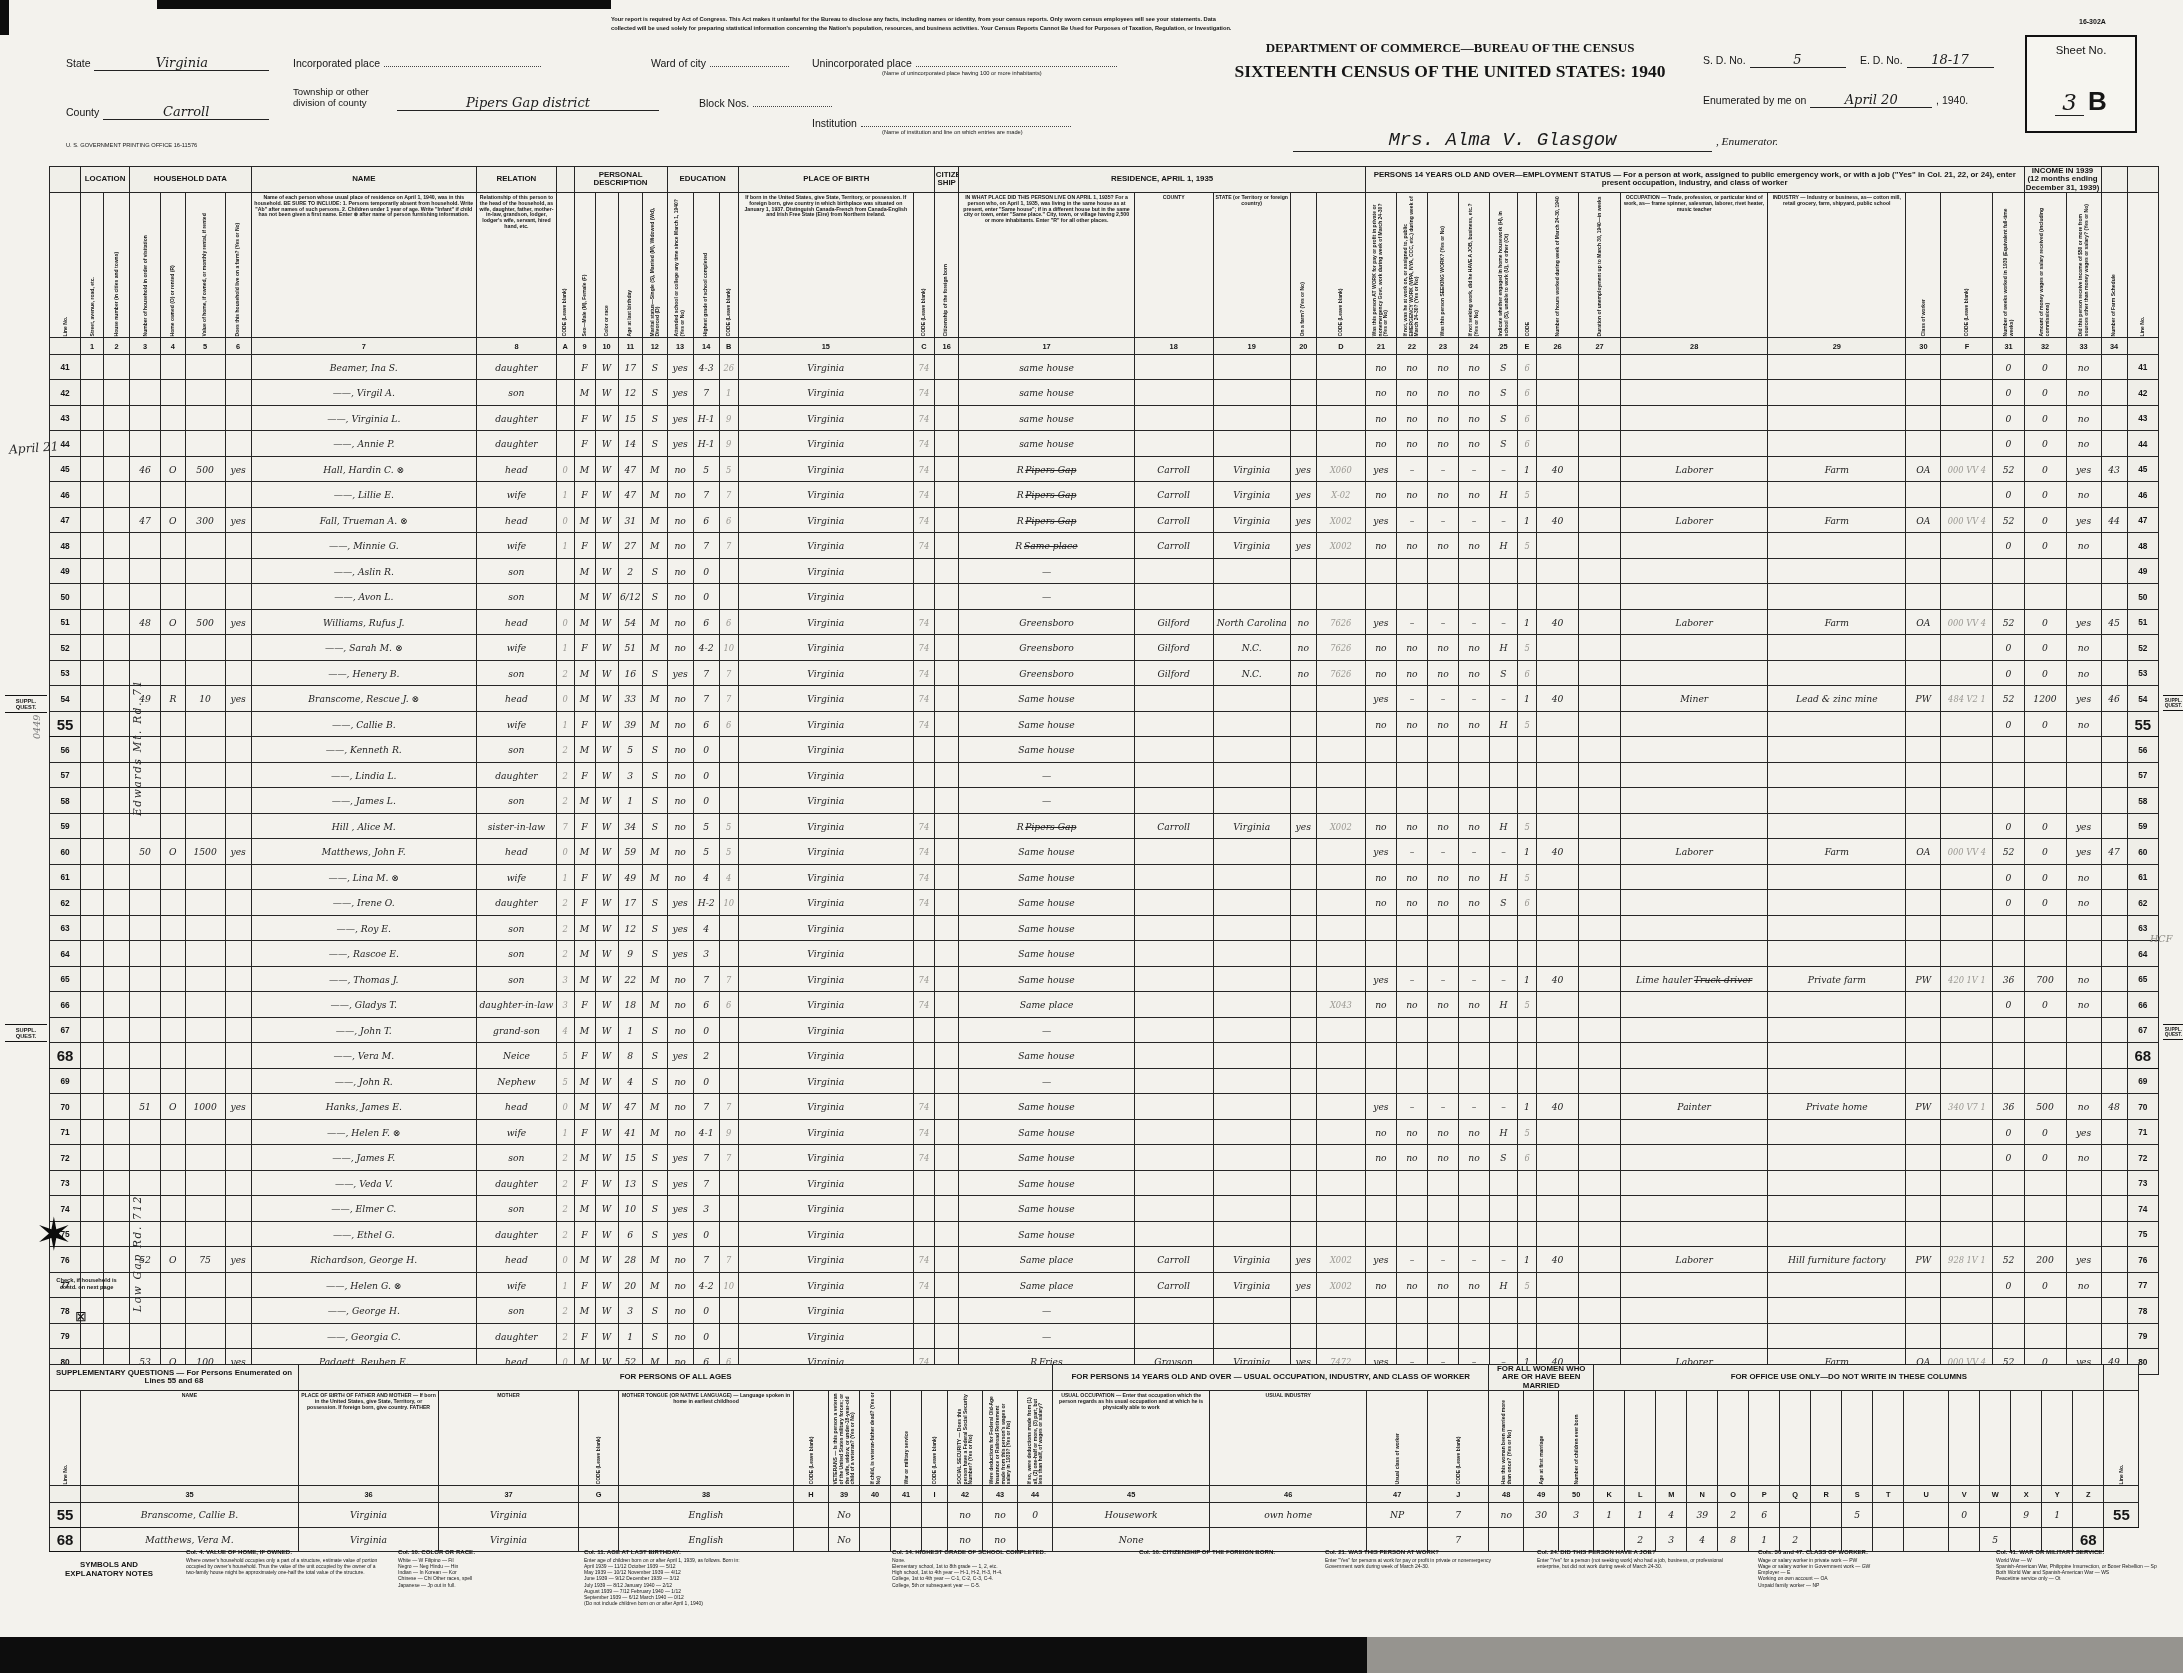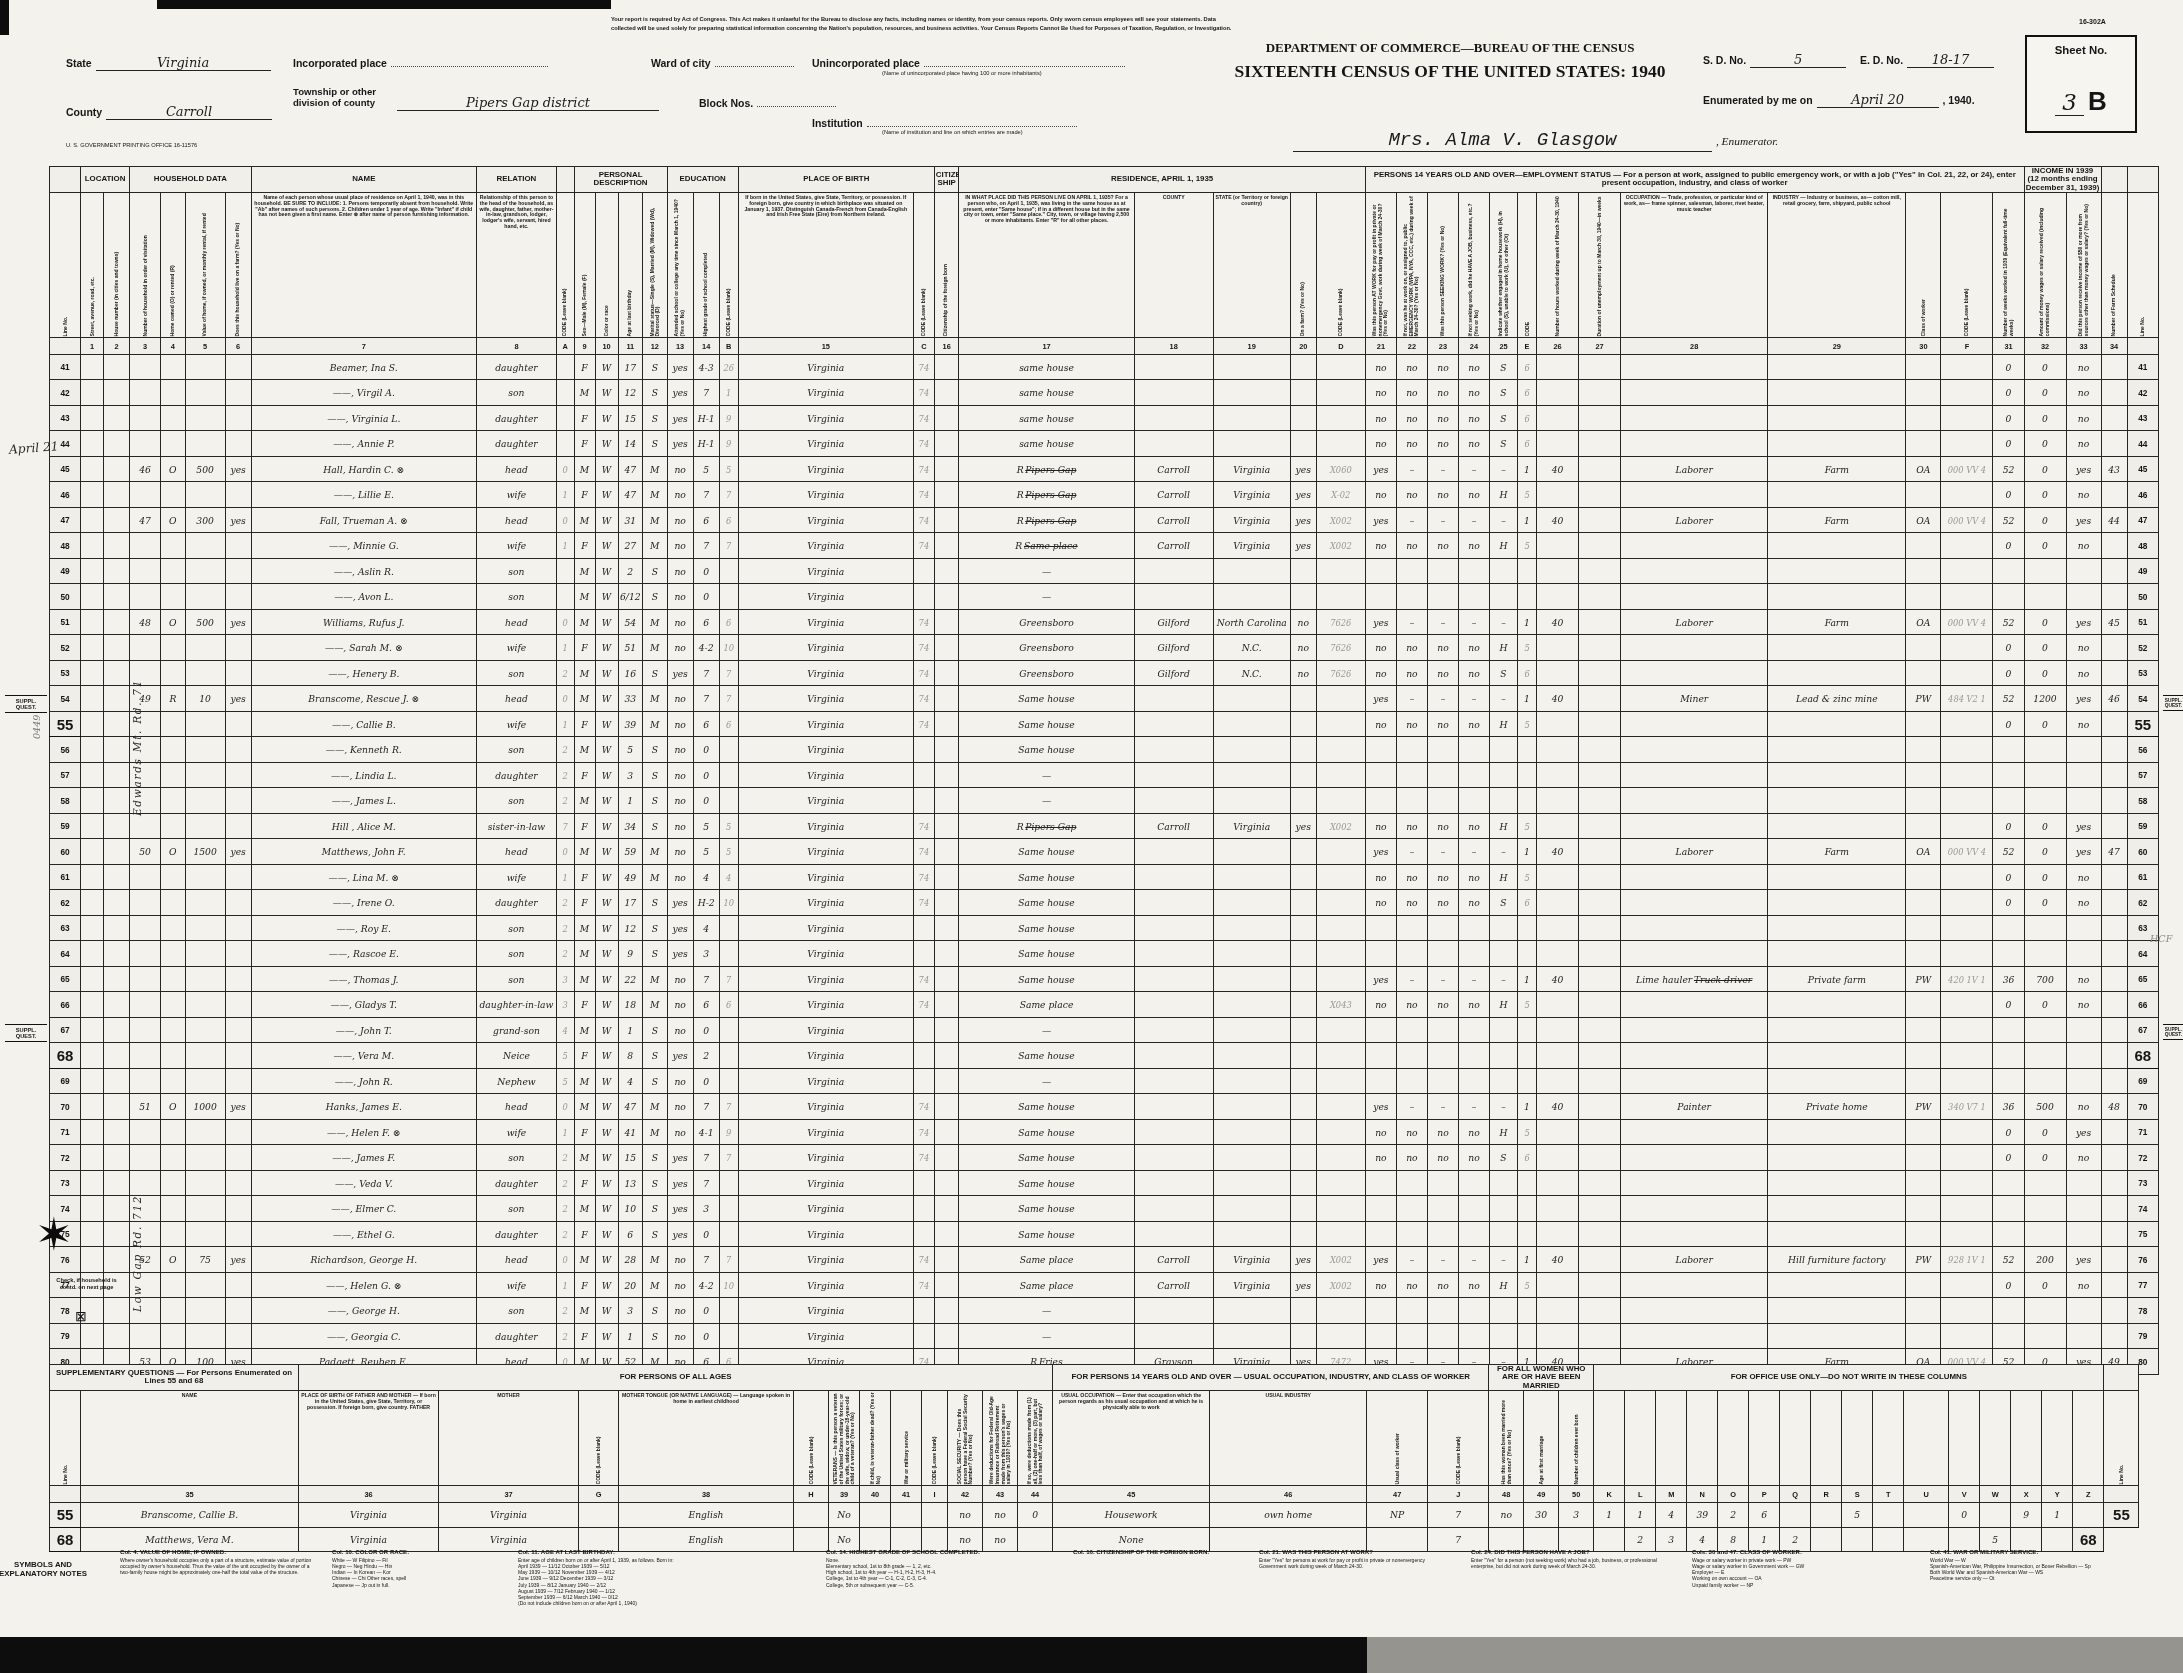--- a/index.html
+++ b/index.html
@@ -1,20 +1,20 @@
 <!DOCTYPE html>
 <html style="font-size:14px"><head>
 <meta charset="utf-8">
 <style>
   html,body{margin:0;padding:0;background:#555;}
   #paper{position:relative;width:2184px;height:1673px;background:#f3f2ed;overflow:hidden;
          font-family:"Liberation Sans",sans-serif;color:#151515;}
   .abs{position:absolute;}
   .blackbar{background:#0d0d0d;}
-  .lbl{font-size:10.5px;font-weight:bold;white-space:nowrap;}
+  .lbl{font-size:10.5px;font-weight:normal;white-space:nowrap;}
   .small{font-size:7px;}
   .tiny{font-size:5.7px;}
   .hw{font-family:"DejaVu Serif",serif;font-style:italic;font-size:13px;color:#1b1b1b;white-space:nowrap;}
   .fill{display:inline-block;border-bottom:1.2px solid #222;min-width:105px;text-align:center;}
   .dots{display:inline-block;border-bottom:1.2px dotted #444;min-width:122px;}
   
   table{border-collapse:collapse;table-layout:fixed;background:transparent;}
   th,td{border:0.9px solid #262626;overflow:hidden;padding:0 0.9px;}
   th.grp{font-size:7.9px;font-weight:bold;text-align:center;line-height:1.05;background:#f0efe9;}
   #maintable .descrow th{height:141px;}
@@ -26,21 +26,21 @@
   #maintable td{height:24.5px;}
   #supptable td{height:23.6px;}
   td.ln{font-size:8.3px;font-weight:bold;text-align:center;background:#efeee8;font-style:normal;}
   td.ln.hl{font-size:15px;font-weight:900;border-top:1.7px solid #111;border-bottom:1.7px solid #111;}
   td.cell{text-align:center;vertical-align:middle;line-height:8.7px;}
   td.cell span{font-family:"DejaVu Serif",serif;font-style:italic;font-size:9.2px;color:#222;}
   td.cell span.pencil{color:#9a9892;font-size:8.3px;}
   td.cell span.strike{text-decoration:line-through;}
   td.cell span + span{margin-left:1.7px;}
   
-  #legend{display:flex;gap:20px;align-items:flex-start;justify-content:flex-end;}
+  #legend{display:flex;gap:20px;align-items:flex-start;}
   .legblock{flex:0 0 auto;}
   .legblock .t{font-size:6.1px;font-weight:bold;margin-bottom:1.7px;}
   .legblock .b{font-size:5px;line-height:1.25;white-space:pre-line;}
   .rot{transform:rotate(-90deg);transform-origin:left top;white-space:nowrap;}
   .marg{font-family:"DejaVu Serif",serif;font-style:italic;color:#2a2a2a;}
   .suppq{font-size:5.7px;font-weight:bold;text-align:center;line-height:1.1;border-top:1.3px solid #111;border-bottom:1.3px solid #111;padding:1.7px 0.9px;background:#f3f2ed;white-space:pre-line;}
 </style>
 </head>
 <body>
 

